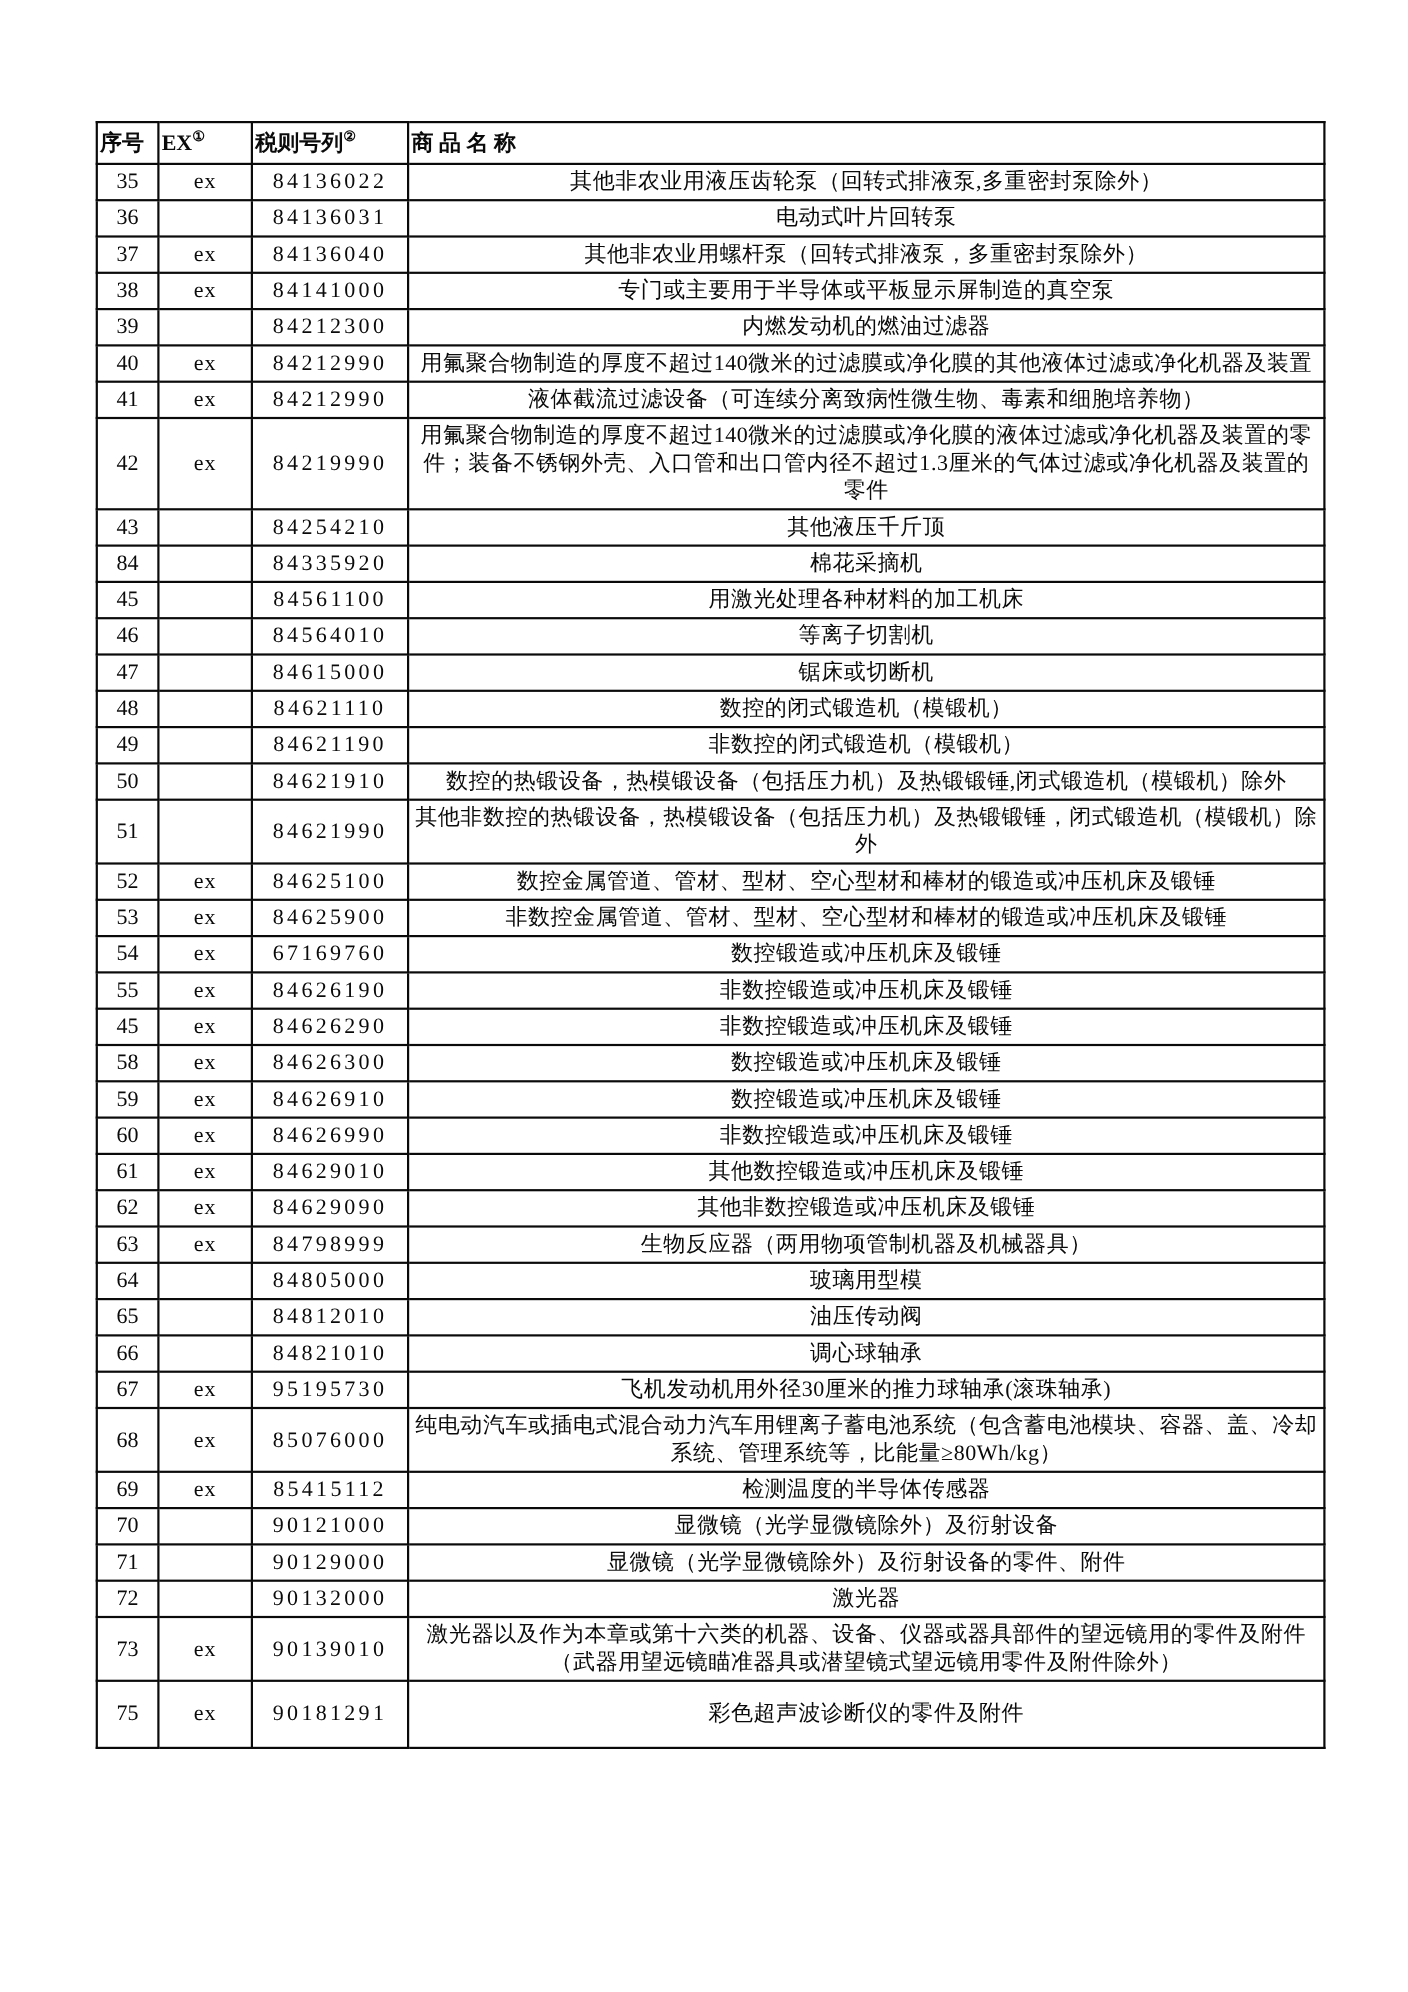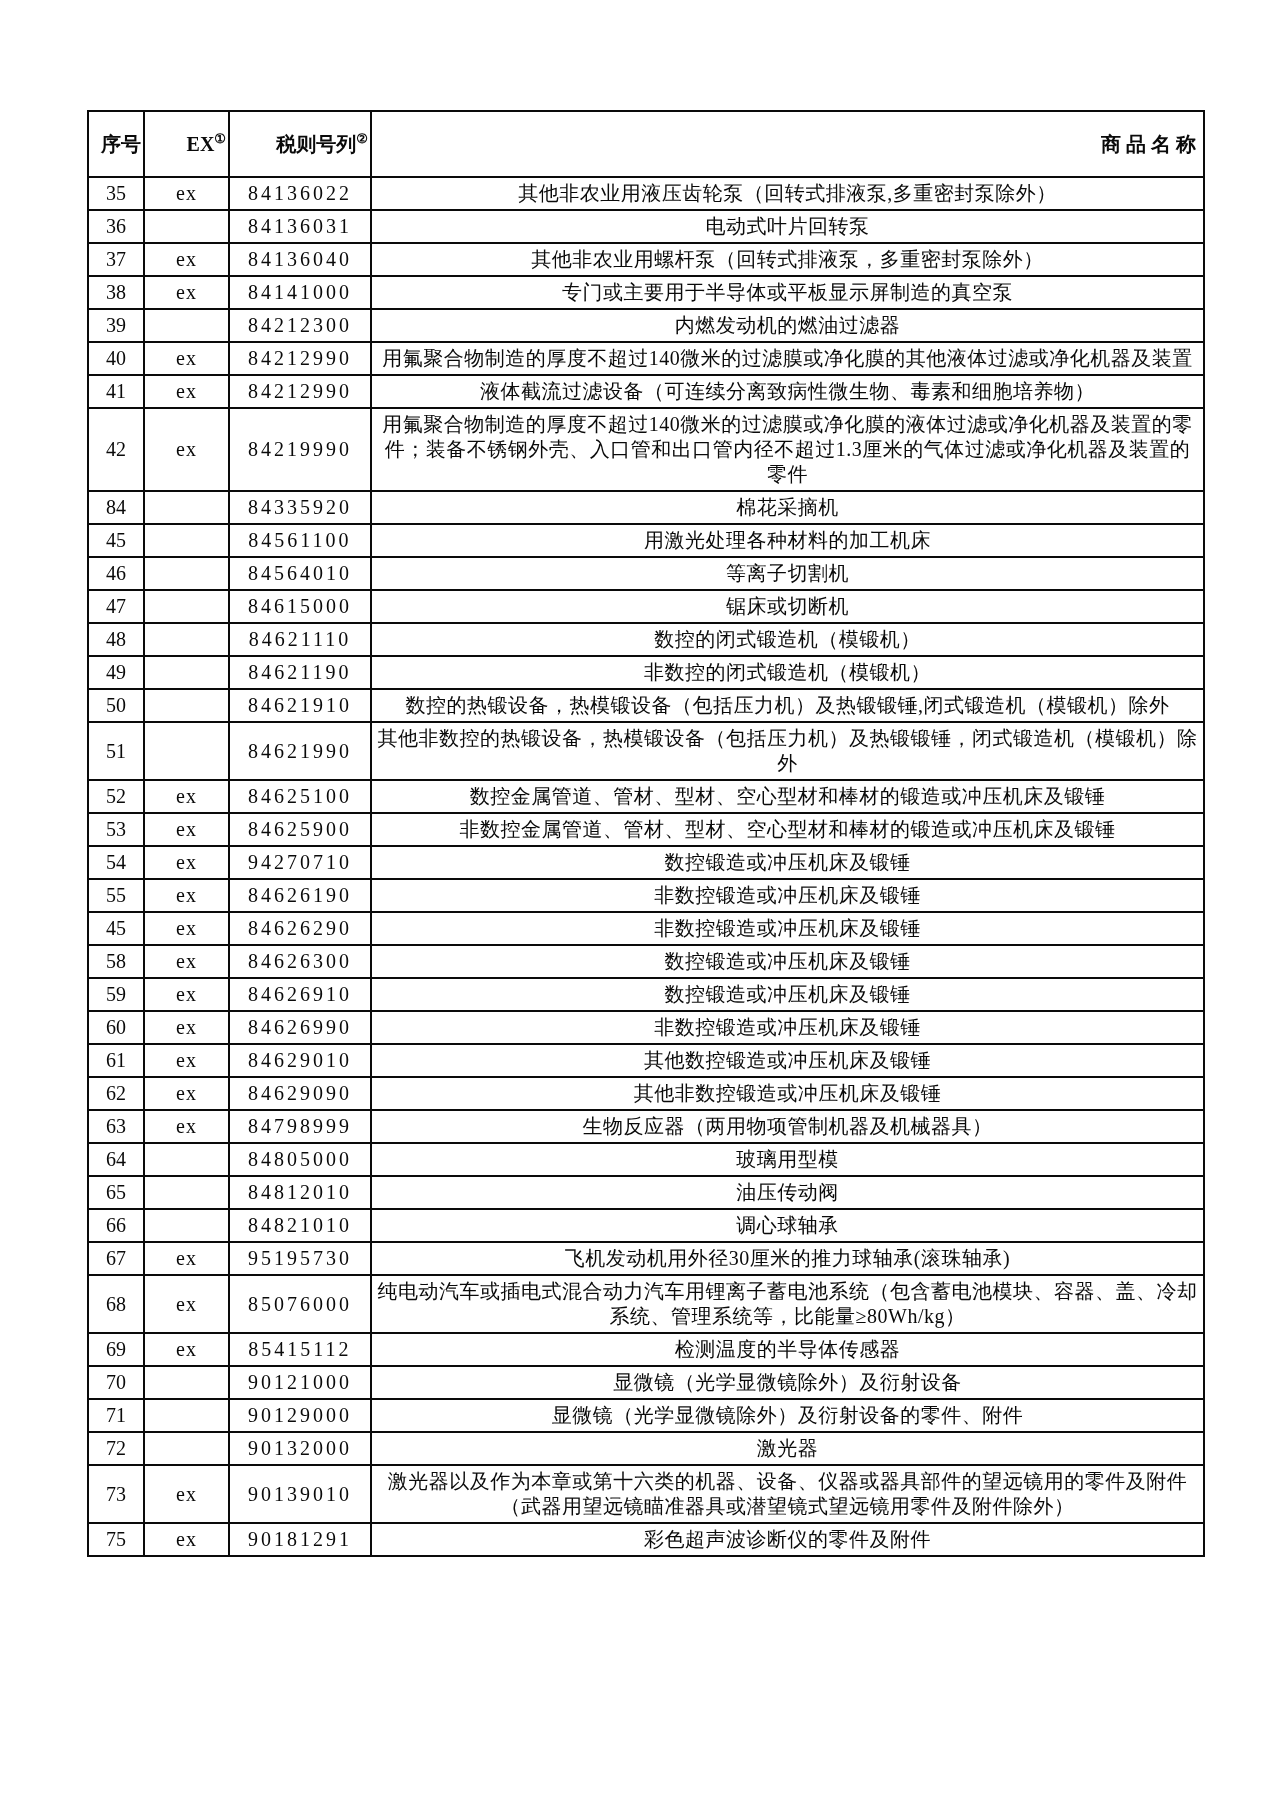--- a/index.html
+++ b/index.html
@@ -21,22 +21,22 @@
     width: 1118px;
     border-collapse: collapse;
     table-layout: fixed;
   }
   table.tariff, table.tariff th, table.tariff td {
     border: 2px solid #0a0a0a;
   }
   table.tariff th {
     font-size: 20px;
     font-weight: bold;
-    text-align: right;
-    padding: 20px 2px;
+    text-align: left;
+    padding: 6px 2px;
     line-height: 24px;
     white-space: nowrap;
     margin-left: 22px;
   }
   table.tariff th sup {
     font-size: 13px;
     font-weight: bold;
     line-height: 0;
   }
   th.name-h { letter-spacing: 5px; }
@@ -122,20 +122,26 @@
           <td class="code-cell">84212990</td>
           <td class="name-cell">液体截流过滤设备（可连续分离致病性微生物、毒素和细胞培养物）</td>
         </tr>
         <tr>
           <td class="no-cell">42</td>
           <td class="ex-cell">ex</td>
           <td class="code-cell">84219990</td>
           <td class="name-cell">用氟聚合物制造的厚度不超过140微米的过滤膜或净化膜的液体过滤或净化机器及装置的零件；装备不锈钢外壳、入口管和出口管内径不超过1.3厘米的气体过滤或净化机器及装置的零件</td>
         </tr>
         <tr>
+          <td class="no-cell">43</td>
+          <td class="ex-cell"></td>
+          <td class="code-cell">84254210</td>
+          <td class="name-cell">其他液压千斤顶</td>
+        </tr>
+        <tr>
           <td class="no-cell">84</td>
           <td class="ex-cell"></td>
           <td class="code-cell">84335920</td>
           <td class="name-cell">棉花采摘机</td>
         </tr>
         <tr>
           <td class="no-cell">45</td>
           <td class="ex-cell"></td>
           <td class="code-cell">84561100</td>
           <td class="name-cell">用激光处理各种材料的加工机床</td>
@@ -184,21 +190,21 @@
         </tr>
         <tr>
           <td class="no-cell">53</td>
           <td class="ex-cell">ex</td>
           <td class="code-cell">84625900</td>
           <td class="name-cell">非数控金属管道、管材、型材、空心型材和棒材的锻造或冲压机床及锻锤</td>
         </tr>
         <tr>
           <td class="no-cell">54</td>
           <td class="ex-cell">ex</td>
-          <td class="code-cell">94270710</td>
+          <td class="code-cell">67169760</td>
           <td class="name-cell">数控锻造或冲压机床及锻锤</td>
         </tr>
         <tr>
           <td class="no-cell">55</td>
           <td class="ex-cell">ex</td>
           <td class="code-cell">84626190</td>
           <td class="name-cell">非数控锻造或冲压机床及锻锤</td>
         </tr>
         <tr>
           <td class="no-cell">45</td>

